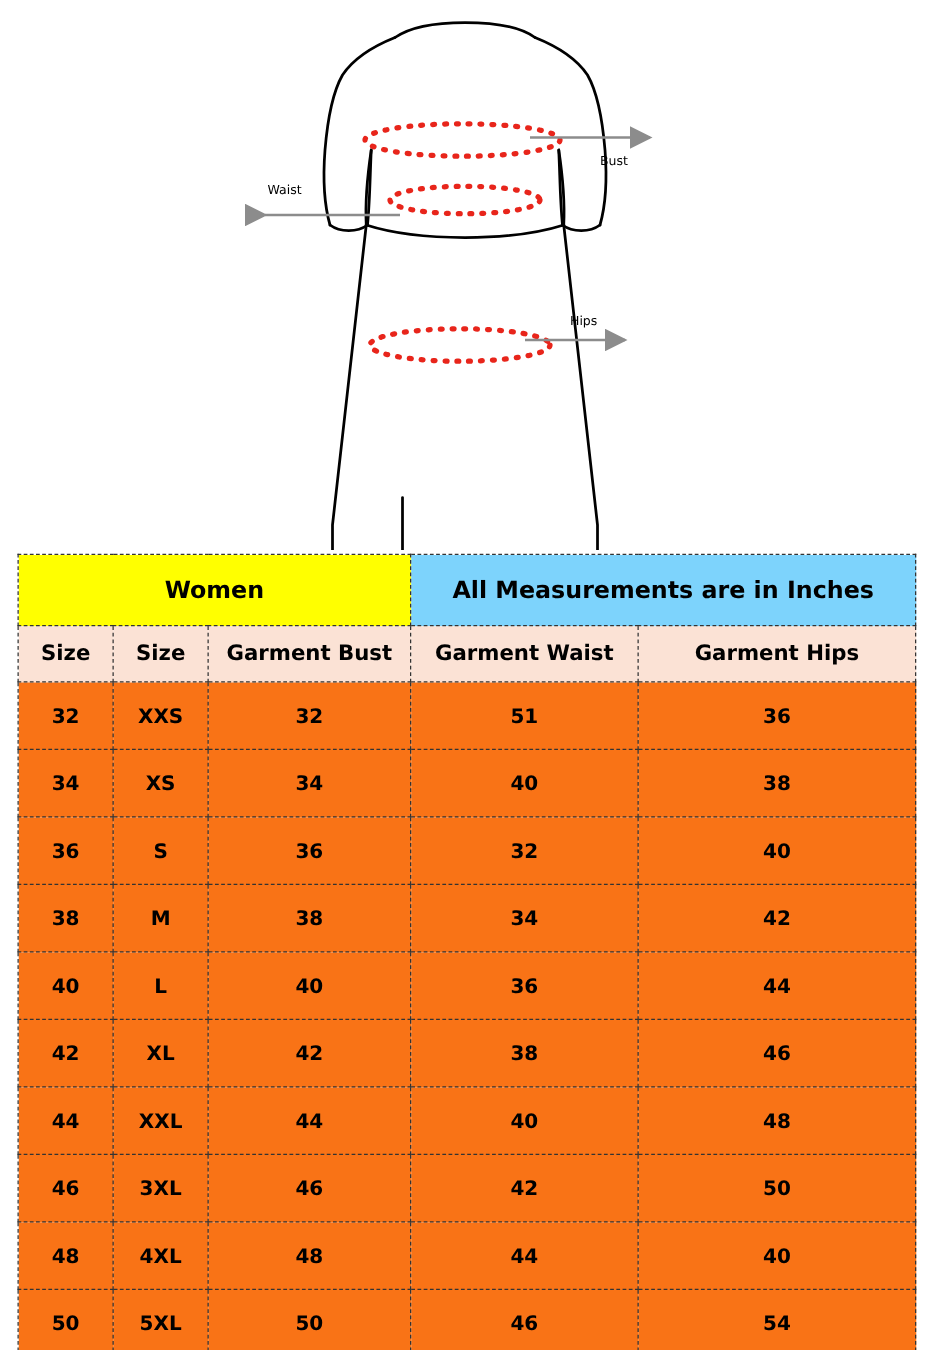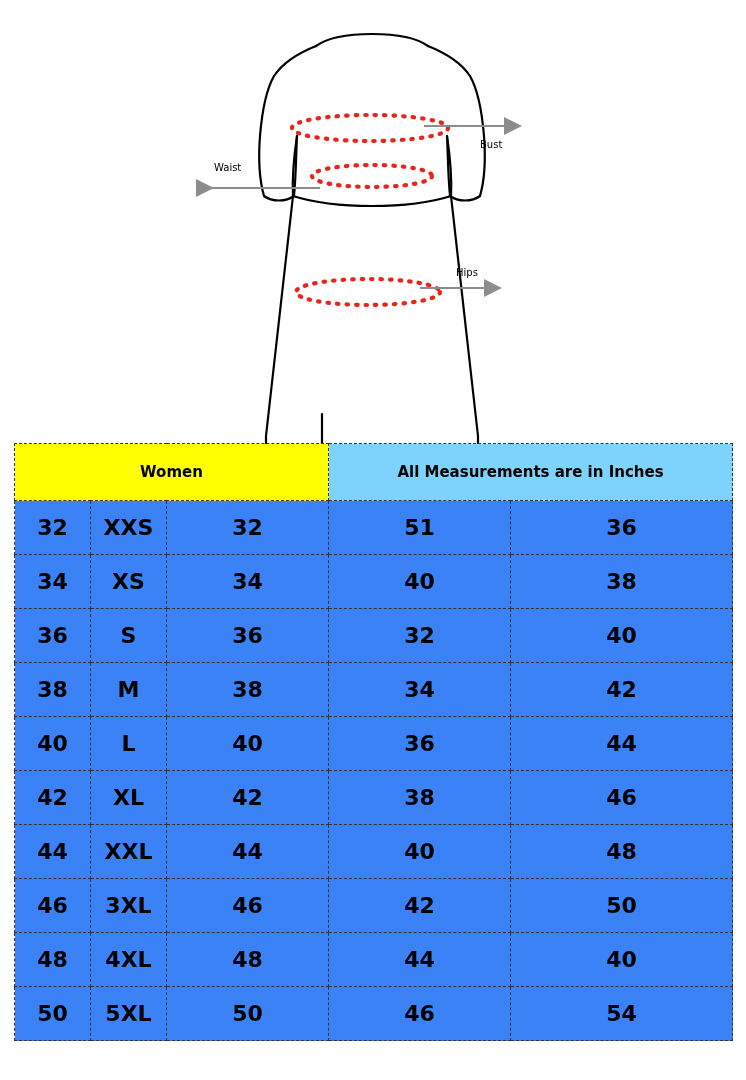--- a/index.html
+++ b/index.html
@@ -20,21 +20,20 @@
     height: 1080px;
     position: relative;
   }
   
   .illustration {
     position: absolute;
     left: 0;
     top: 0;
     width: 746px;
     height: 440px;
-    margin-top: 16px;
   }
   .illustration svg {
     display: block;
   }
   .fig-label {
     font-family: "DejaVu Sans", sans-serif;
     font-size: 10px;
     fill: #000;
   }
   
@@ -58,37 +57,37 @@
   }
   
   col.c1 { width: 76px; }
   col.c2 { width: 76px; }
   col.c3 { width: 162px; }
   col.c4 { width: 182px; }
   col.c5 { width: 222px; }
 
   tr.title-row td {
     height: 54px;
-    font-size: 15px;
+    font-size: 19px;
   }
   td.title-women {
     background: #ffff00;
   }
   td.title-meas {
     background: #7dd3fc;
   }
   tr.head-row td {
     height: 42px;
     font-size: 17px;
     background: #fbe2d5;
   }
   tr.data-row td {
     height: 51px;
-    font-size: 22px;
-    background: #3b82f6;
+    font-size: 16px;
+    background: #f97316;
   }
 </style>
 </head>
 <body>
 
 <div class="page">
 
   <div class="illustration">
     <svg width="746" height="440" viewBox="0 0 746 440" xmlns="http://www.w3.org/2000/svg">
       <g fill="none" stroke="#000" stroke-width="2.2" stroke-linecap="round" stroke-linejoin="round">
@@ -148,20 +147,27 @@
           <col class="c2">
           <col class="c3">
           <col class="c4">
           <col class="c5">
       </colgroup>
       <tbody>
         <tr class="title-row">
           <td class="title-women" colspan="3">Women</td>
           <td class="title-meas" colspan="2">All Measurements are in Inches</td>
         </tr>
+        <tr class="head-row">
+          <td>Size</td>
+          <td>Size</td>
+          <td>Garment Bust</td>
+          <td>Garment Waist</td>
+          <td>Garment Hips</td>
+        </tr>
 
         <tr class="data-row">
           <td>32</td>
           <td>XXS</td>
           <td>32</td>
           <td>51</td>
           <td>36</td>
         </tr>
         <tr class="data-row">
           <td>34</td>

